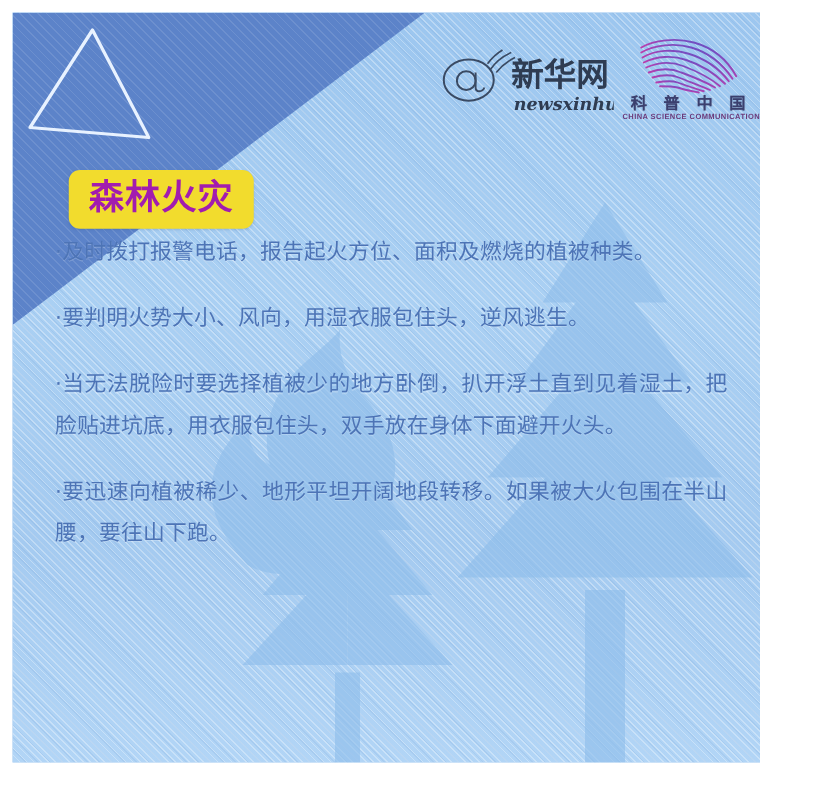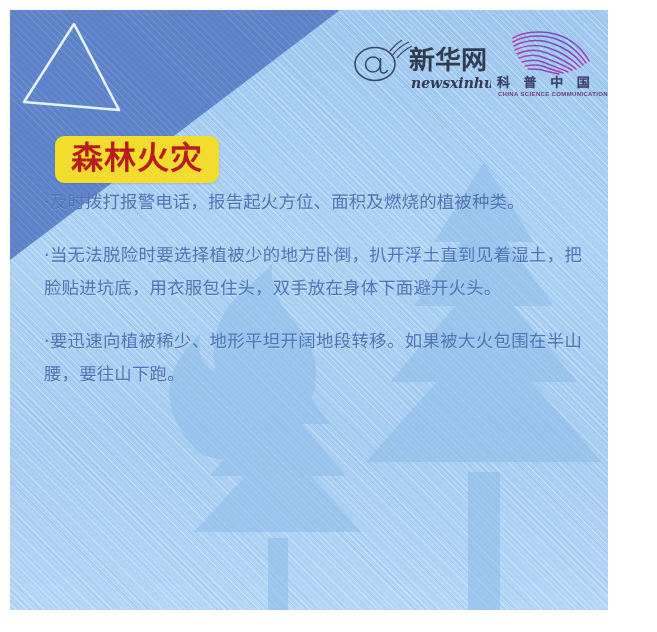--- a/index.html
+++ b/index.html
@@ -49,41 +49,41 @@
   .corner-tri{position:absolute;left:6px;top:4px;width:110px;height:110px;}
 
   
   .silhouettes{position:absolute;left:0;top:0;width:598px;height:600px;}
 
   
   .header{position:absolute;left:0;top:0;width:488px;height:112px;}
   .logo-xinhua{position:absolute;left:343px;top:26px;width:138px;height:60px;}
   .logo-kepu{position:absolute;left:487px;top:18px;width:112px;height:82px;}
   .kepu-cn{
-    position:absolute;left:0;top:44px;width:112px;
+    position:absolute;left:0;top:44px;width:112px;text-align:center;
     font-size:13px;letter-spacing:5px;color:#3b3f6e;font-weight:700;
-    font-family:Liberation Sans, sans-serif;
+    font-family:Liberation Serif, serif;
     text-shadow:0 0 1px rgba(60,64,110,.5);
   }
   .kepu-en{
     position:absolute;left:0;top:63px;width:112px;text-align:center;
     font-size:6px;letter-spacing:.35px;color:#6b3a7a;font-weight:700;
     font-family:"Liberation Sans",sans-serif;
   }
 
   
   .title-badge{
     position:absolute;left:45px;top:126px;
     padding:3px 16px 6px 16px;border-radius:9px;
     background:#f2dc2d;
     box-shadow:0 1px 2px rgba(40,70,120,.18);
   }
   .title-badge .txt{
-    font-size:32px;line-height:38px;font-weight:700;
-    color:#b91c1c;letter-spacing:1px;
+    font-size:28px;line-height:38px;font-weight:700;
+    color:#a21caf;letter-spacing:1px;
     font-family:"DejaVu Sans","Liberation Sans",sans-serif;
     white-space:nowrap;
   }
 
   
   .body-copy{
     position:absolute;left:34px;top:176px;width:538px;
   }
   .para{
     color:#4d74b6;
@@ -194,17 +194,18 @@
       <div class="kepu-en">CHINA SCIENCE COMMUNICATION</div>
     </div>
   </div>
 
   <div class="title-badge">
     <div class="txt">森林火灾</div>
   </div>
 
   <div class="body-copy">
     <p class="para">·及时拨打报警电话，报告起火方位、面积及燃烧的植被种类。</p>
+    <p class="para">·要判明火势大小、风向，用湿衣服包住头，逆风逃生。</p>
     <p class="para">·当无法脱险时要选择植被少的地方卧倒，扒开浮土直到见着湿土，把脸贴进坑底，用衣服包住头，双手放在身体下面避开火头。</p>
     <p class="para">·要迅速向植被稀少、地形平坦开阔地段转移。如果被大火包围在半山腰，要往山下跑。</p>
   </div>
 
 </div>
 
 </body></html>

